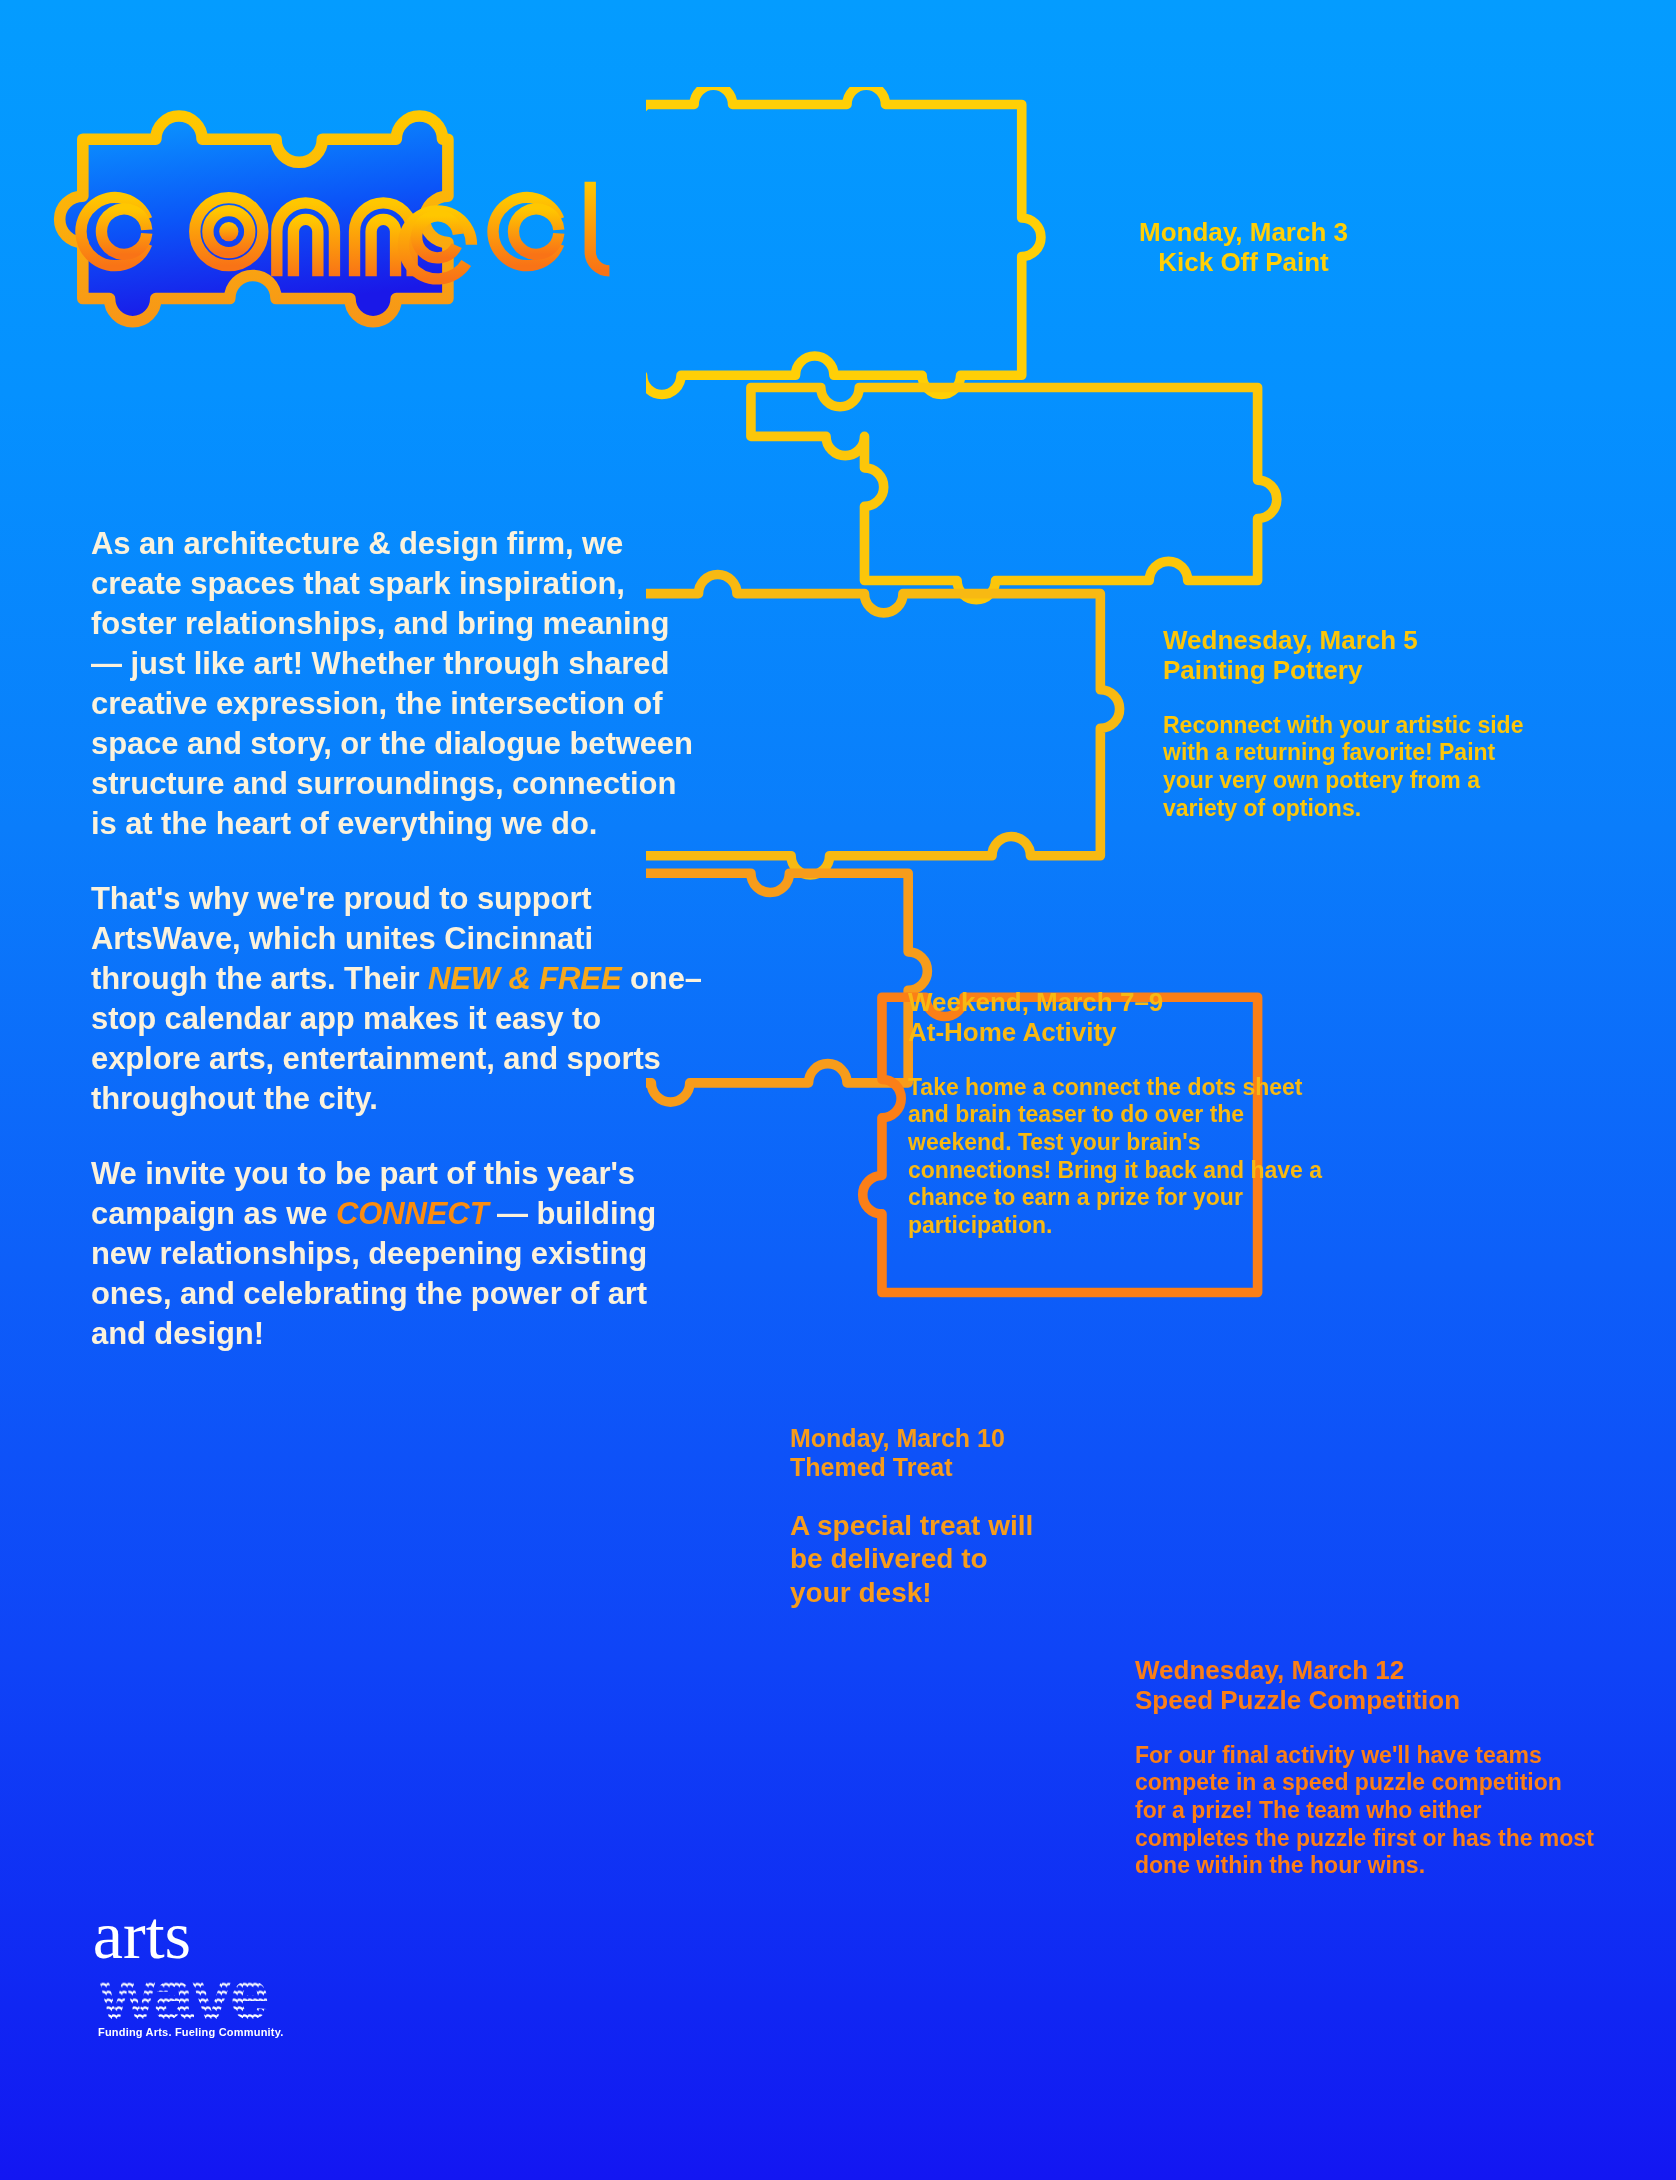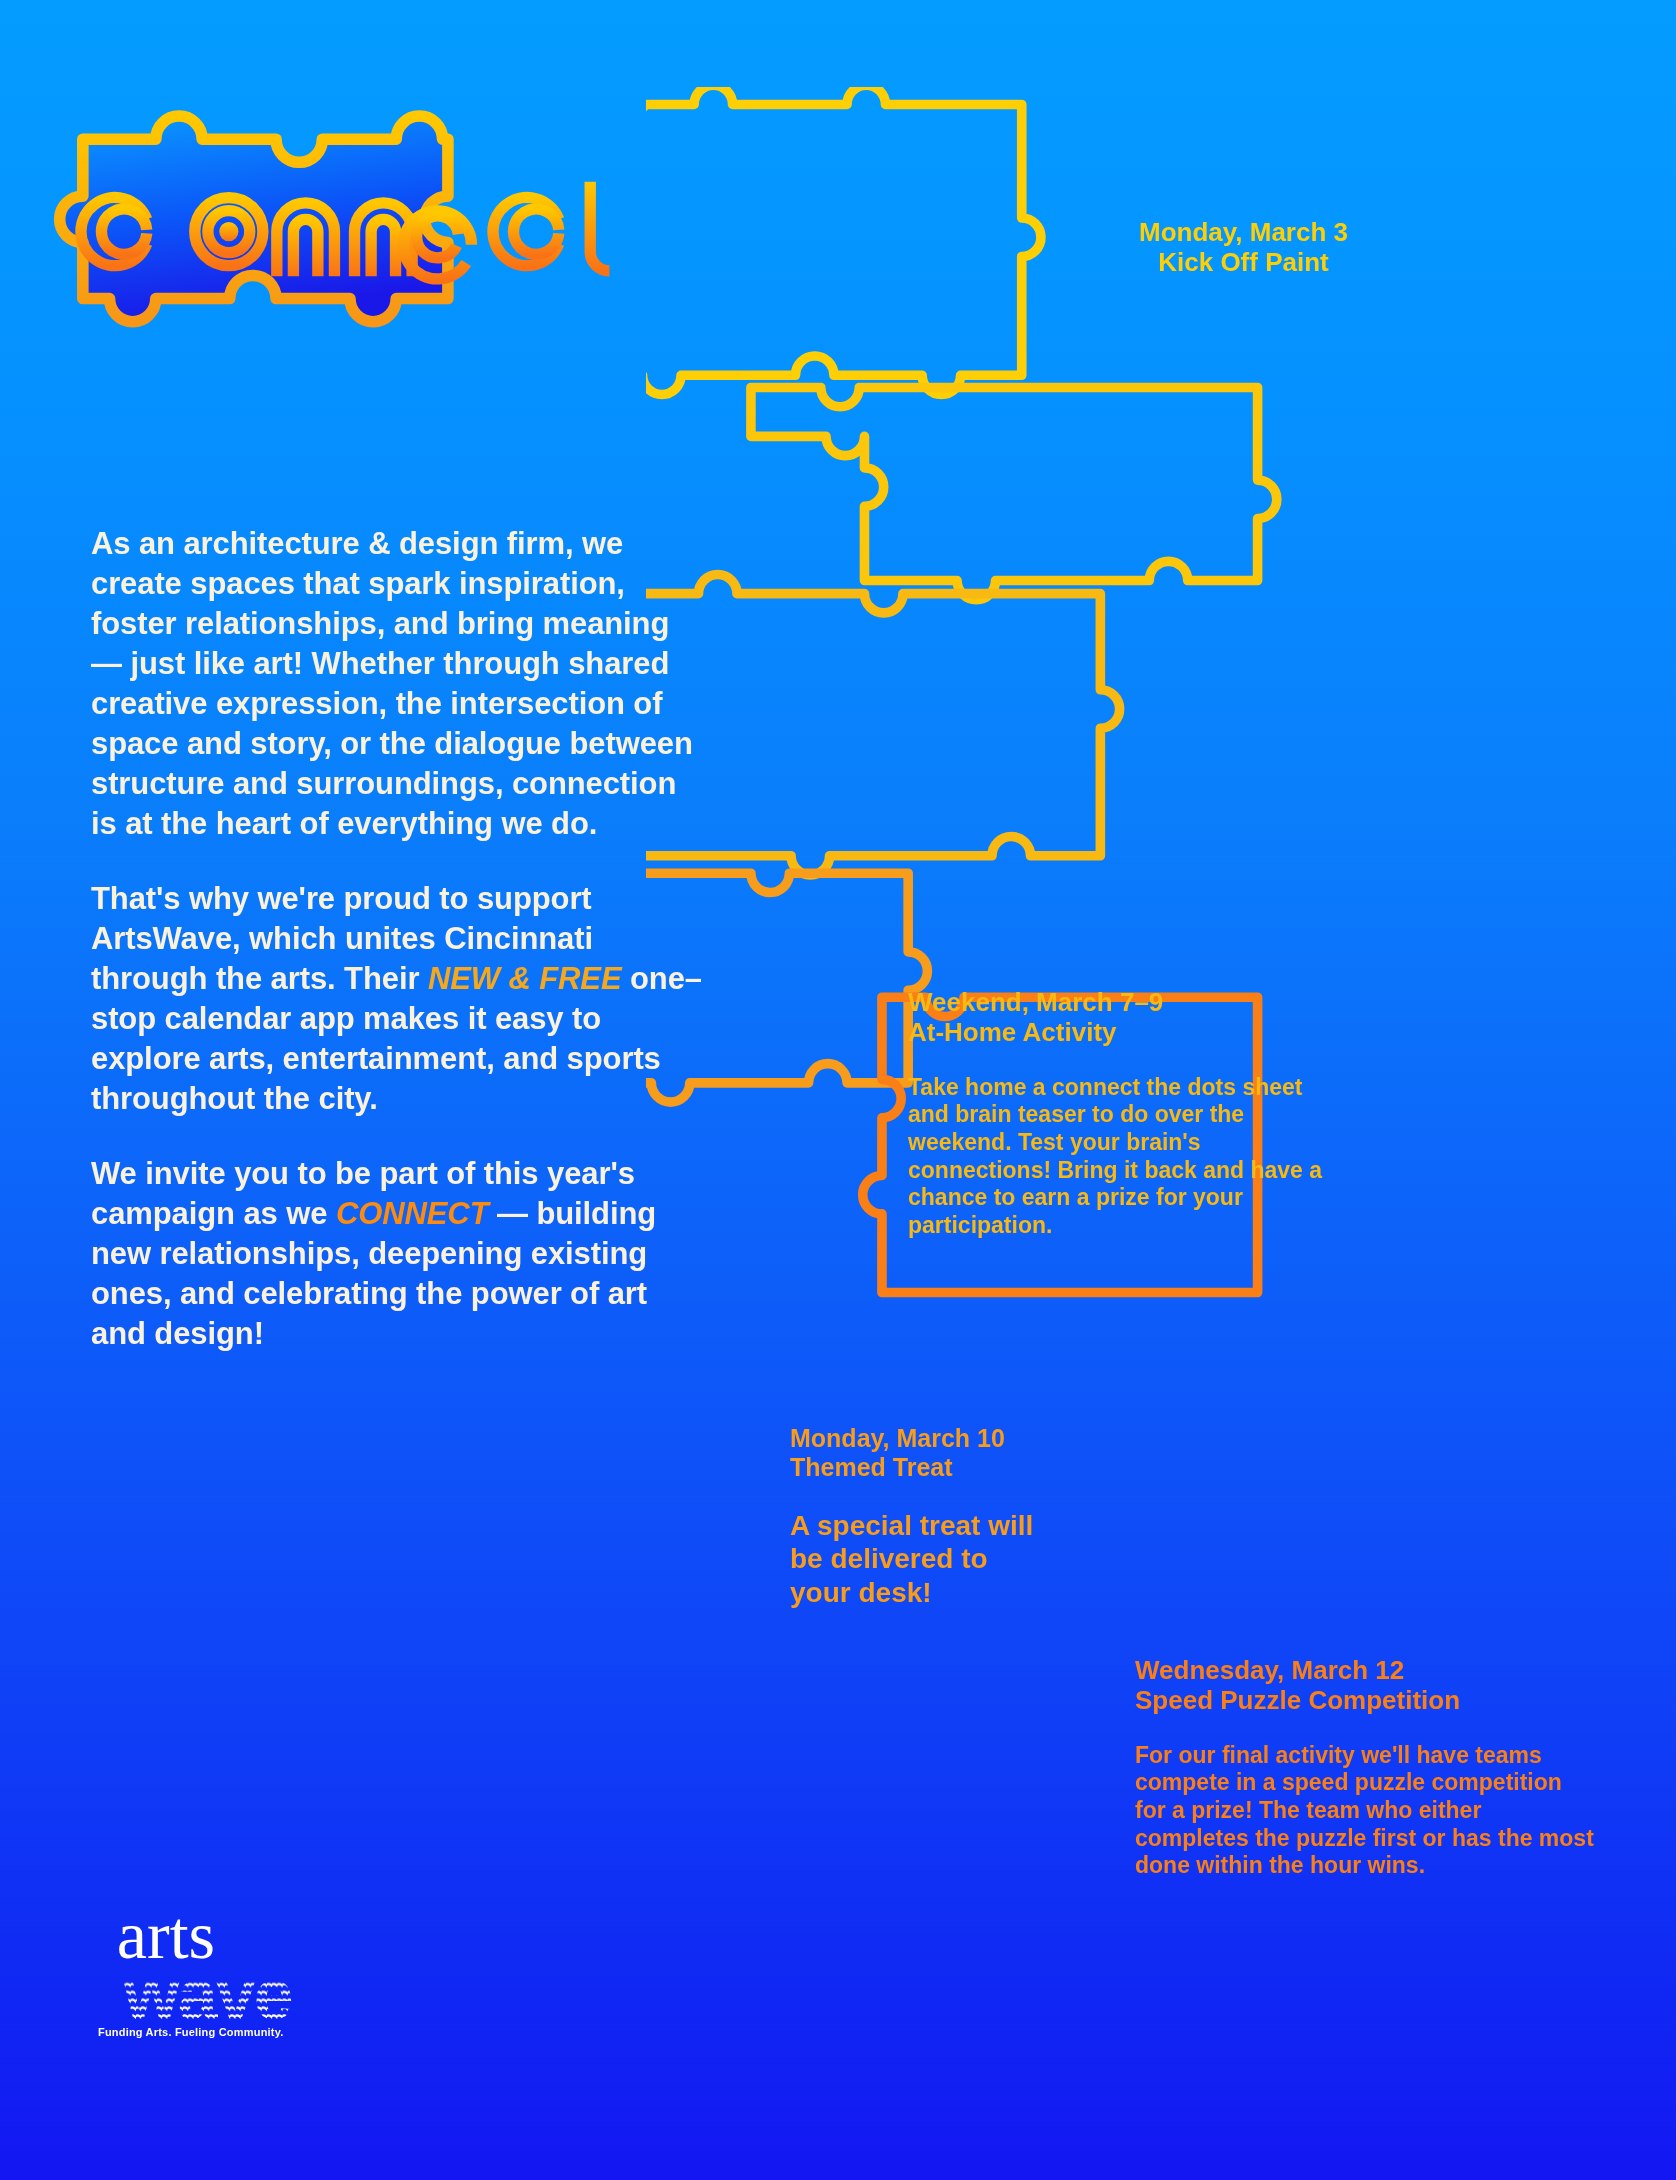--- a/index.html
+++ b/index.html
@@ -50,21 +50,21 @@
   
   #card4-text{left:790px;top:1424px;width:262px;}
   #card4-text .card-title{font-size:25px;color:#F79C1B;}
   #card4-text .card-body{font-size:28px;color:#F79C1B;}
   
   #card5-text{left:1135px;top:1655px;width:463px;}
   #card5-text .card-title{font-size:26px;color:#FB7F17;}
   #card5-text .card-body{font-size:23px;color:#FB7F17;}
 
   
-  #artswave-logo{left:91px;top:1904px;width:227px;height:131px;margin-left:24px;}
+  #artswave-logo{left:91px;top:1904px;width:227px;height:131px;}
   #artswave-tag{
     left:98px;top:2026px;width:218px;
     color:#FFFFFF;font-size:11px;font-weight:700;letter-spacing:0.2px;
     white-space:nowrap;
   }
   #shp-logo{left:402px;top:1956px;width:262px;height:70px;display:flex;align-items:center;gap:19px;}
   #shp-word{color:#FFFFFF;font-size:54px;font-weight:400;letter-spacing:1.7px;line-height:1;font-family:"Liberation Sans",sans-serif;}
 </style>
 </head>
 <body>
@@ -233,20 +233,24 @@
         L 270 1290 a 22 22 0 1 1 0 -44
         L 270 1180 a 22 22 0 1 0 0 -44
         Z"></path>
     </g>
   </svg>
 
   <div class="card-text" id="card1-text">
     <h2 class="card-title"><span>Monday, March 3</span><br><span>Kick Off Paint</span></h2>
   </div>
 
+  <div class="card-text" id="card2-text">
+    <h2 class="card-title"><span>Wednesday, March 5</span><br><span>Painting Pottery</span></h2>
+    <p class="card-body">Reconnect with your artistic side with a returning favorite! Paint your very own pottery from a variety of options.</p>
+  </div>
 
   <div class="card-text" id="card3-text">
     <h2 class="card-title"><span>Weekend, March 7–9</span><br><span>At-Home Activity</span></h2>
     <p class="card-body">Take home a connect the dots sheet and brain teaser to do over the weekend. Test your brain's connections! Bring it back and have a chance to earn a prize for your participation.</p>
   </div>
 
   <div class="card-text" id="card4-text">
     <h2 class="card-title"><span>Monday, March 10</span><br><span>Themed Treat</span></h2>
     <p class="card-body">A special treat will be delivered to your desk!</p>
   </div>

